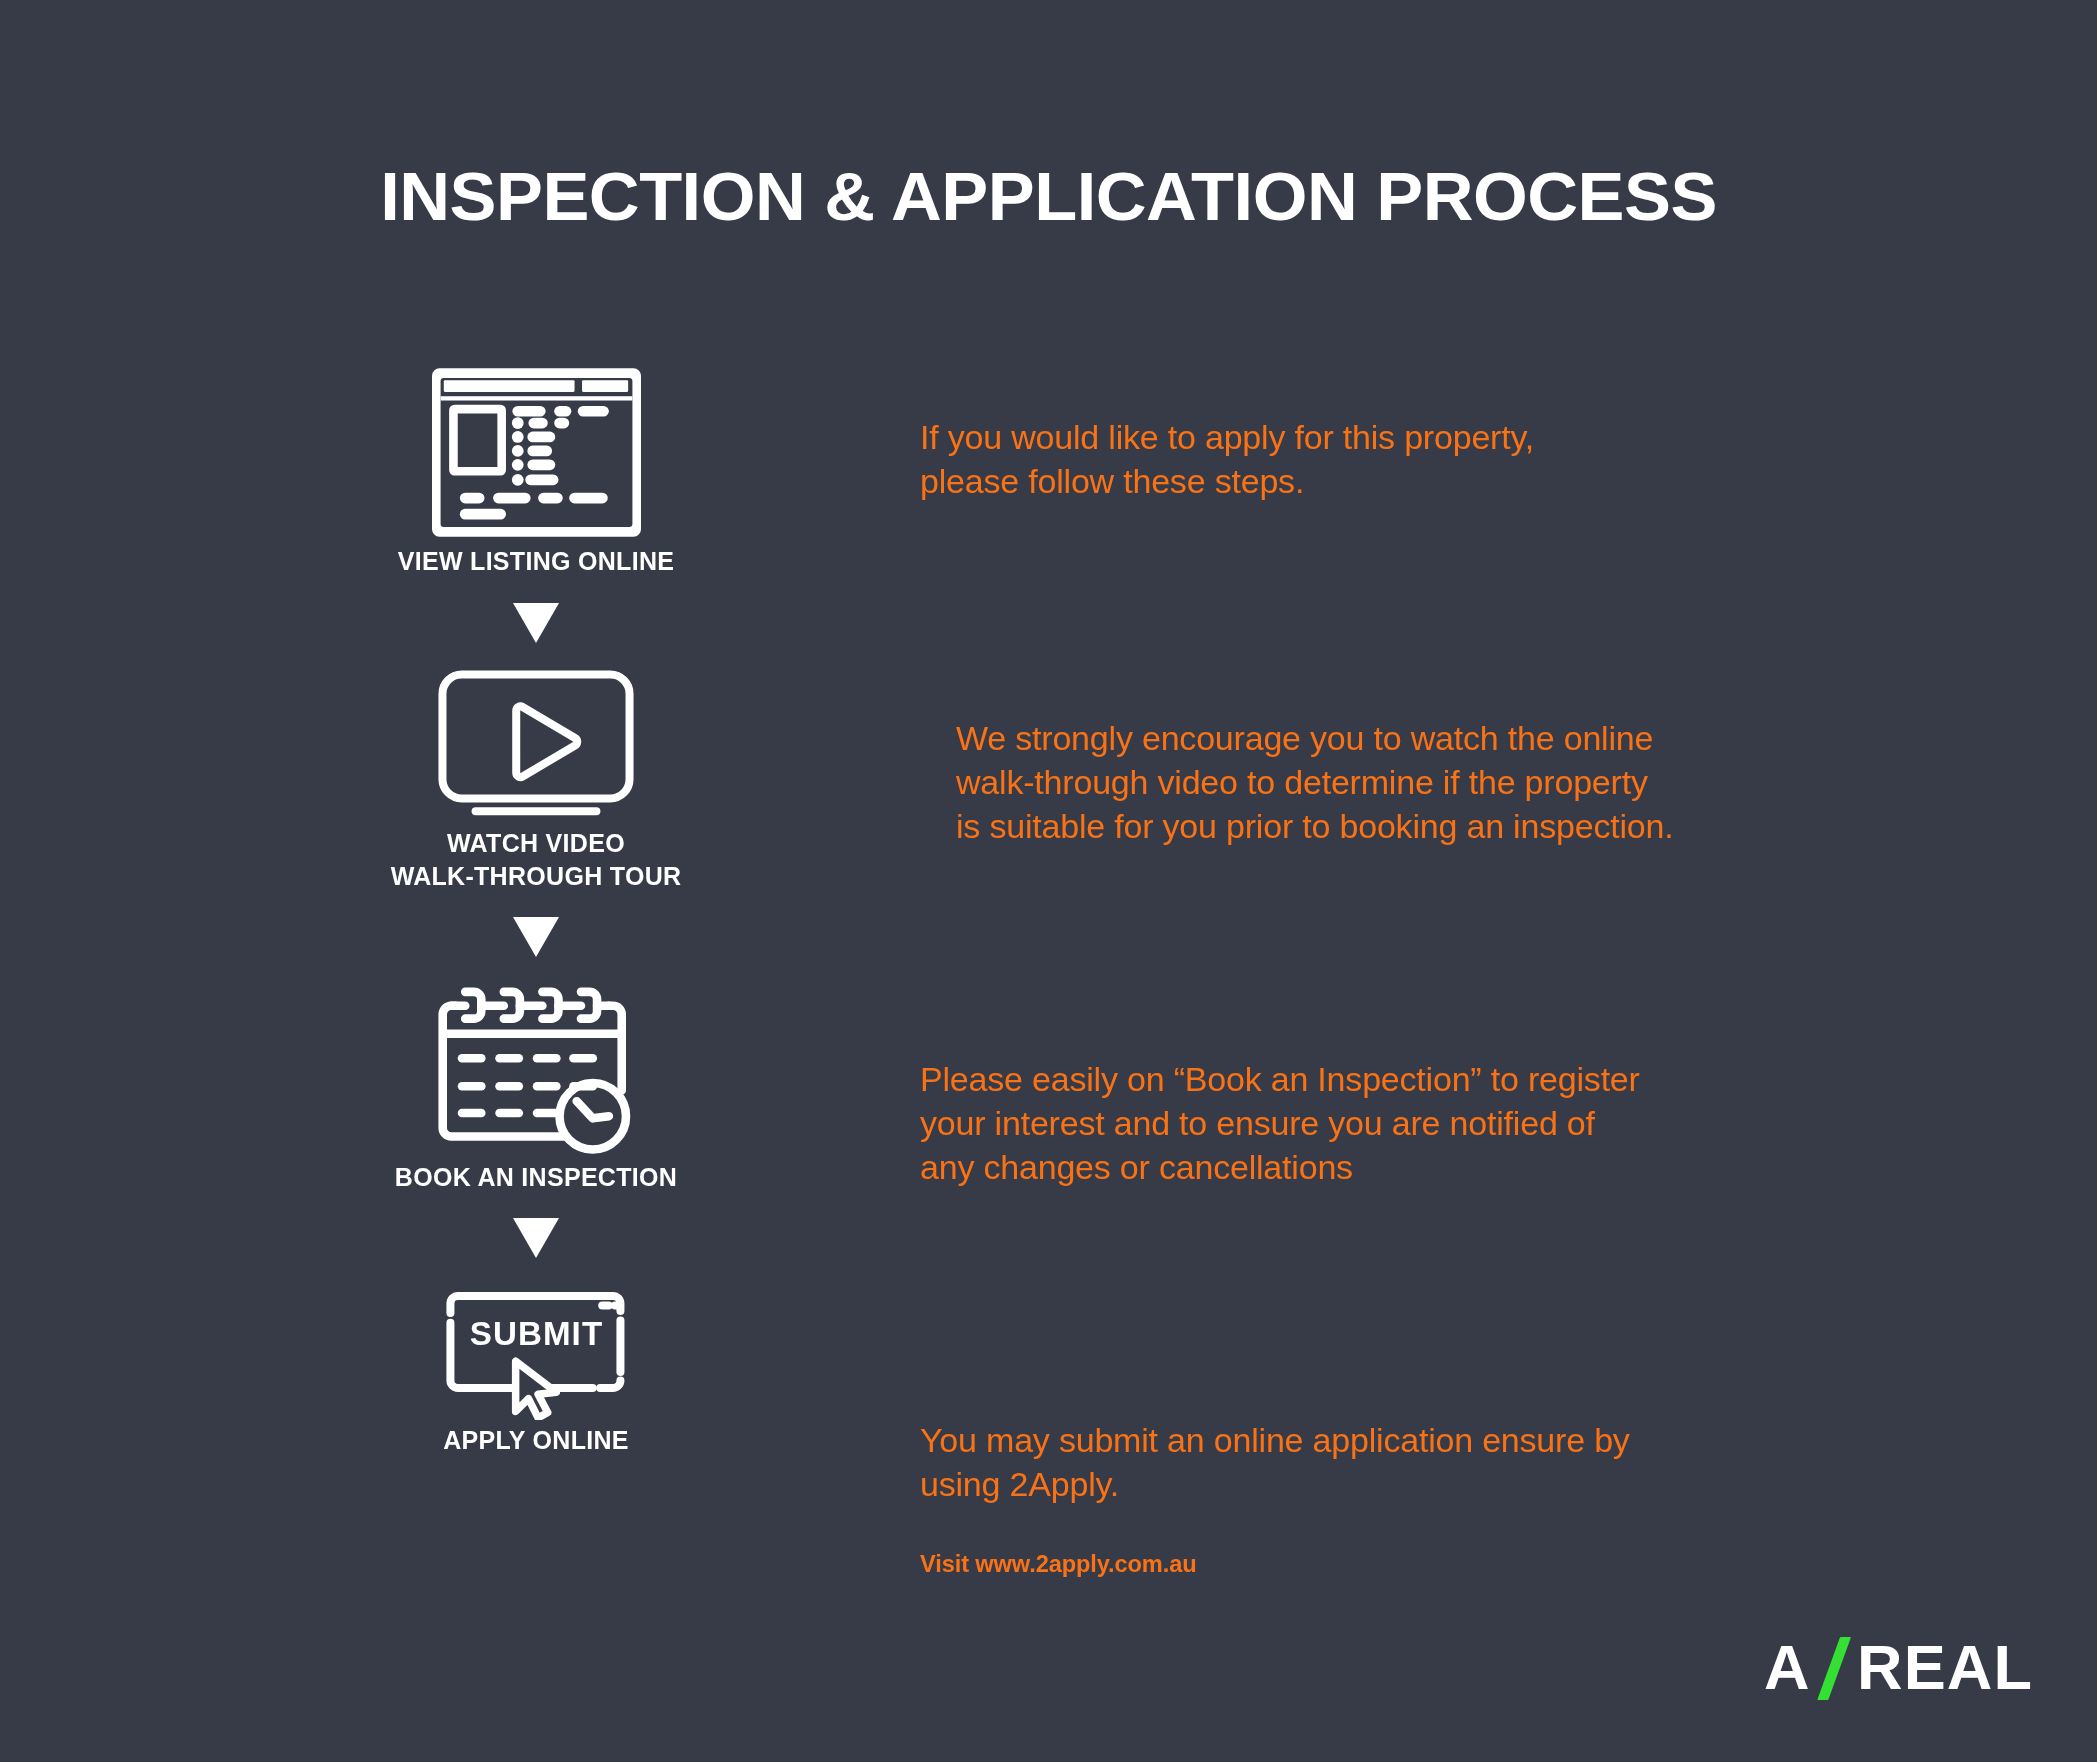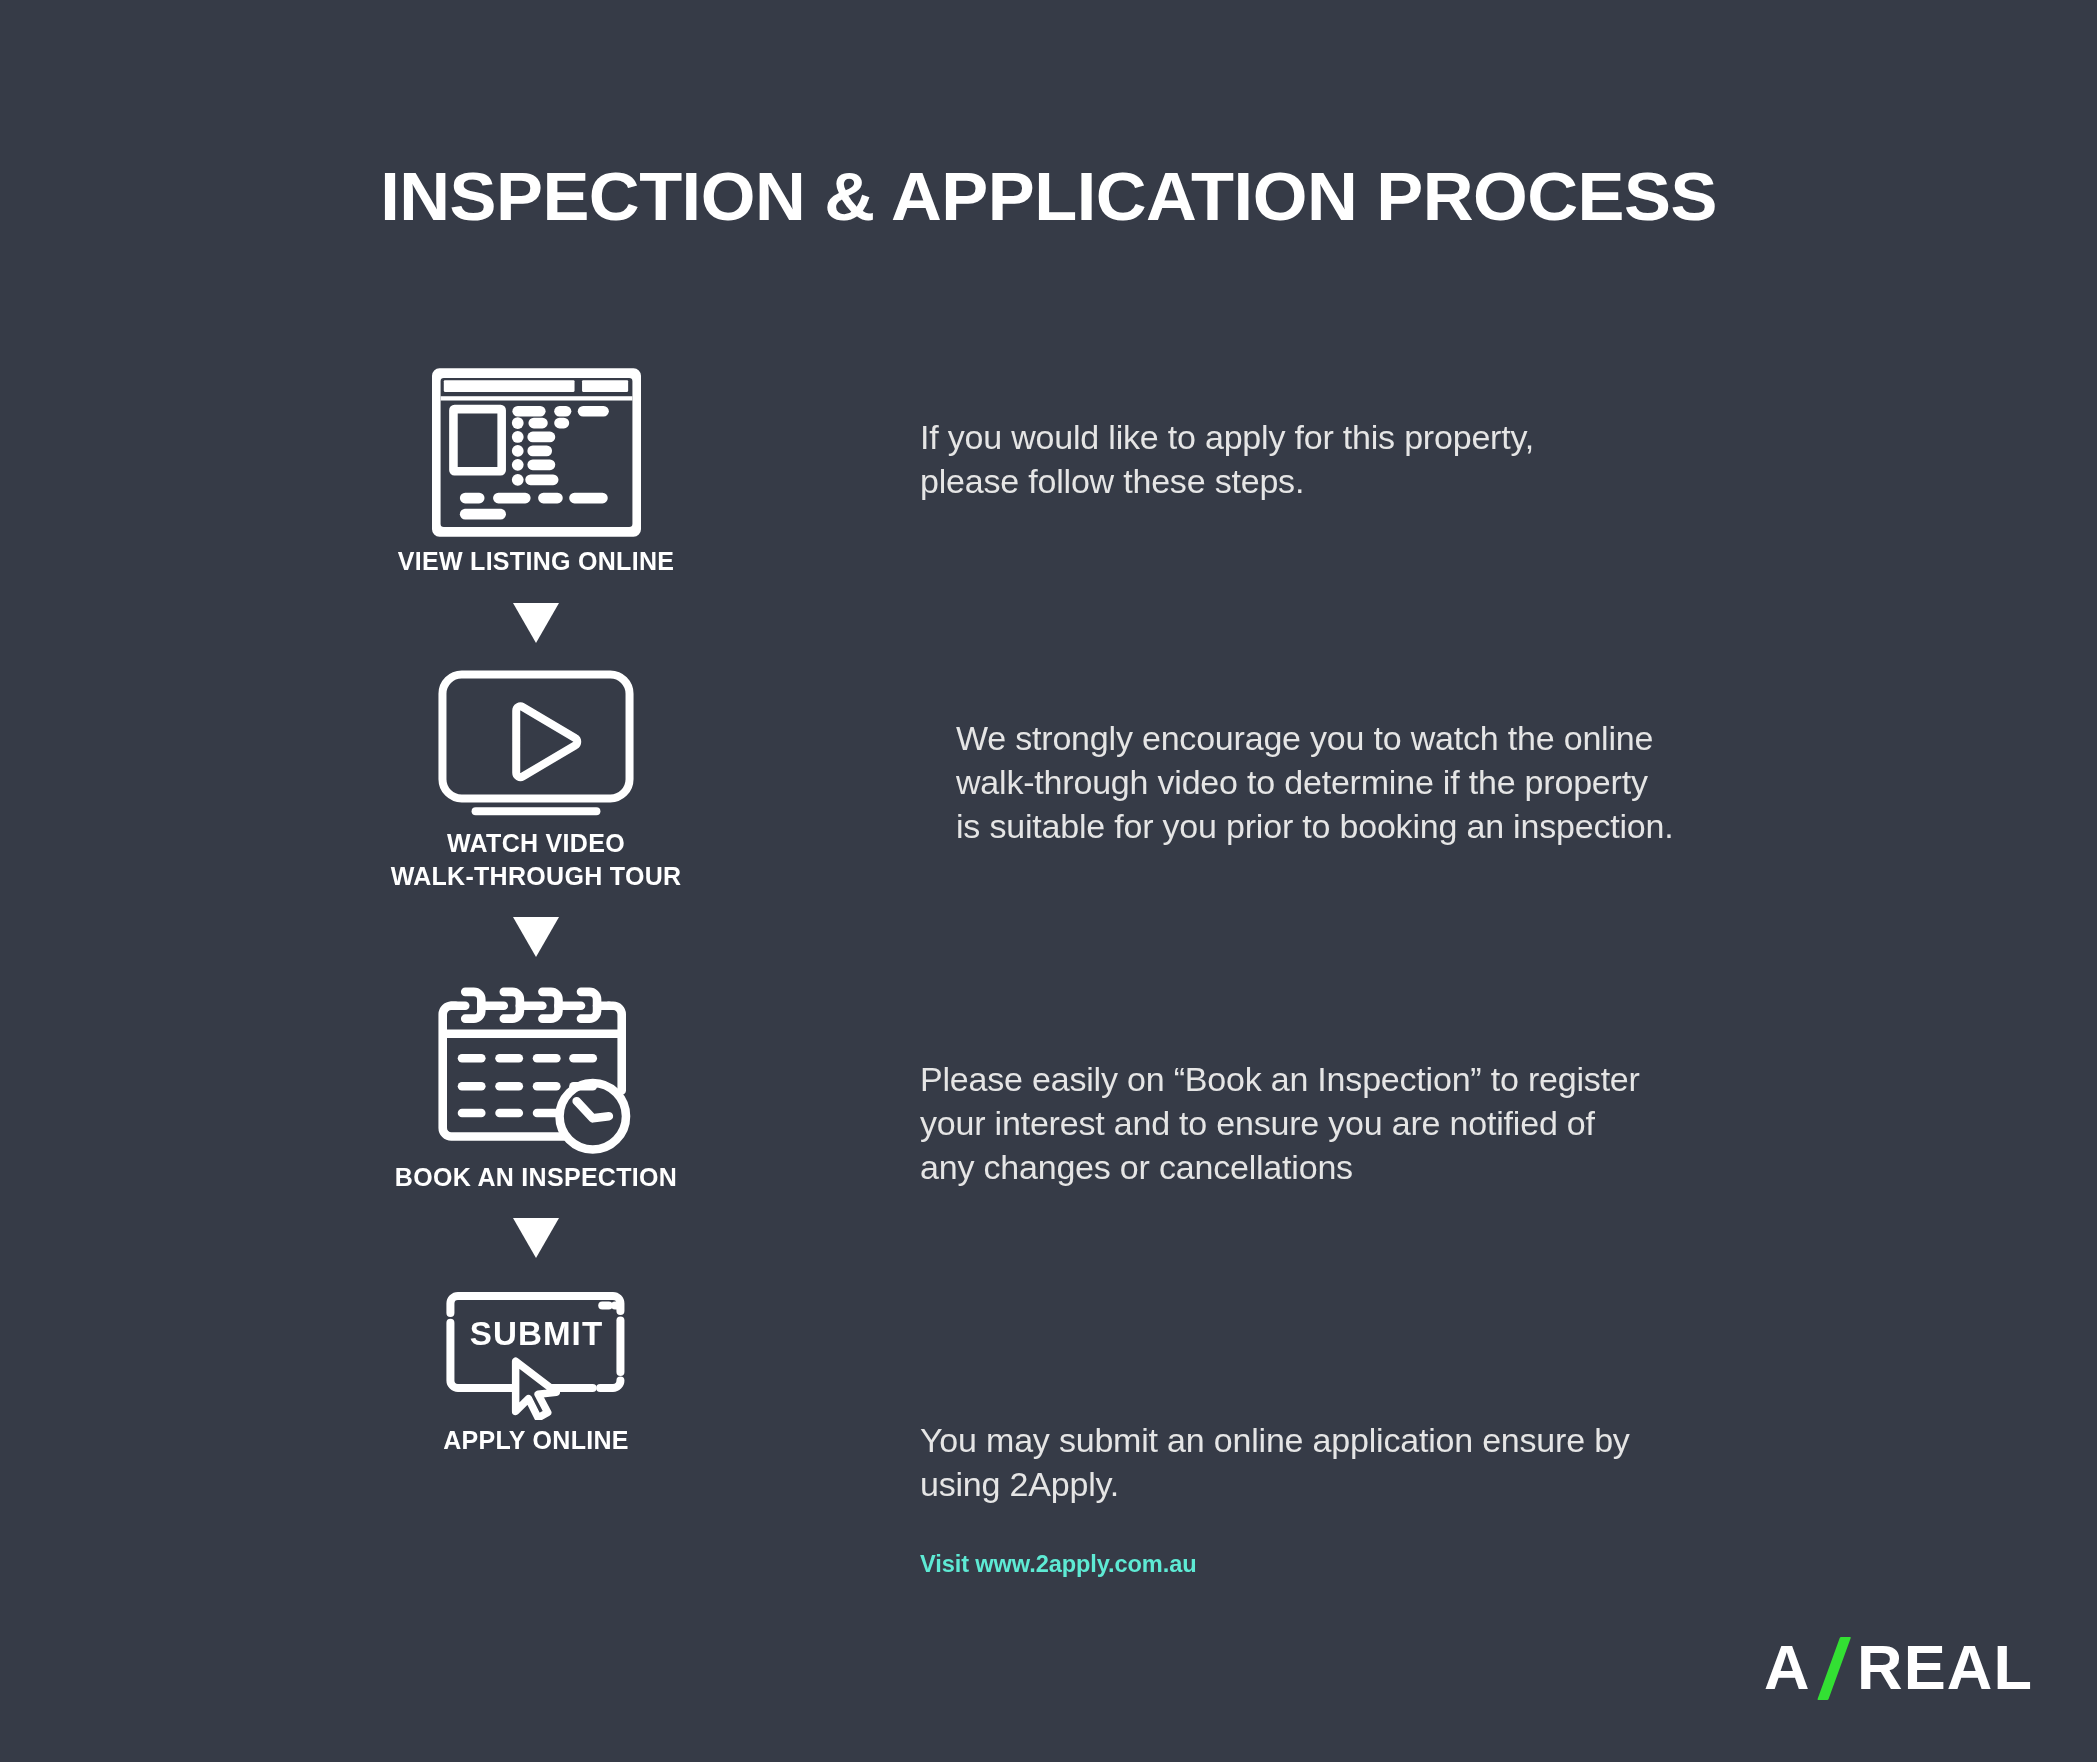--- a/index.html
+++ b/index.html
@@ -71,38 +71,38 @@
     border-top: 40px solid #ffffff;
   }
 
   
   .gap-a { height: 25px; }
   .gap-b { height: 23.6px; }
 
   
   .copy-block {
     position: absolute;
-    color: #e5e5e5;
+    color: #f97316;
     font-size: 34px;
     line-height: 1.30;
     font-weight: 400;
     letter-spacing: -0.2px;
     white-space: pre-line;
     font-family: "Liberation Sans", sans-serif;
   }
   #copy-1 { left: 920px; top: 415px;  width: 943px; }
   #copy-2 { left: 920px; top: 716px; width: 997px; margin-left: 36px; }
   #copy-3 { left: 920px; top: 1057px; width: 965px; }
   #copy-4 { left: 920px; top: 1418px; width: 965px; }
 
   .visit-line {
     position: absolute;
     left: 920px;
     top: 1551px;
-    color: #5eead4;
+    color: #f97316;
     font-size: 23.6px;
     font-weight: 700;
     letter-spacing: -0.1px;
   }
 
   
   .logo {
     position: absolute;
     right: 64px;
     bottom: 63px;

